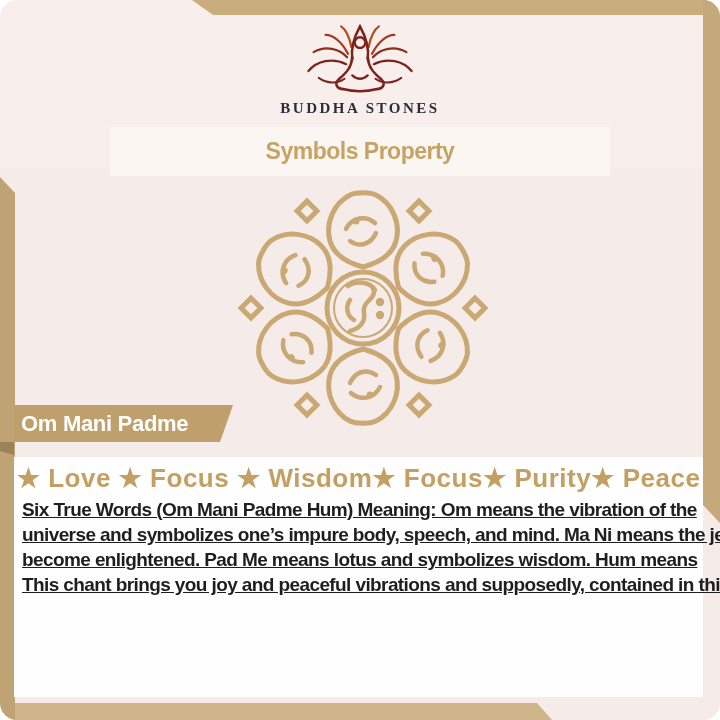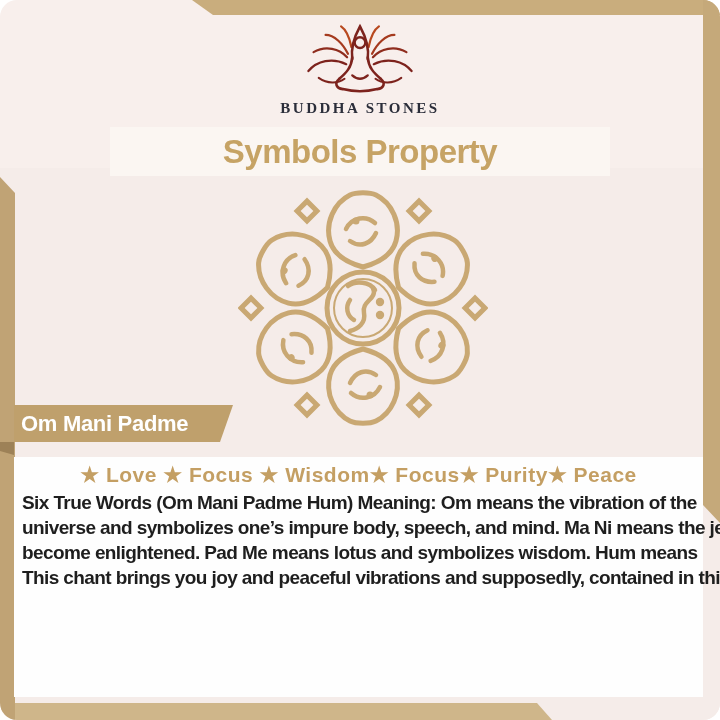--- a/index.html
+++ b/index.html
@@ -19,40 +19,40 @@
   .bottom-band{position:absolute;left:15px;top:703px;width:537px;height:17px;background:#cfb68a;
             clip-path:polygon(0 0,522px 0,537px 17px,0 17px);}
 
   
   .logo{position:absolute;left:293px;top:16px;width:134px;height:86px;}
   .brand{position:absolute;left:0;top:100px;width:720px;text-align:center;
          font-family:"Liberation Serif", serif;font-weight:bold;font-size:15px;
          letter-spacing:2.5px;color:#2b2e3a;}
   .title-band{position:absolute;left:110px;top:127px;width:500px;height:49px;background:#fbf6f2;}
   .title-band .title{width:100%;text-align:center;line-height:49px;font-weight:bold;
-         font-size:33px;color:#c6a365;letter-spacing:-0.5px;}
+         font-size:23px;color:#c6a365;letter-spacing:-0.5px;}
 
   
   .mandala{position:absolute;left:238px;top:183px;width:250px;height:250px;}
 
   
   .ribbon{position:absolute;left:14px;top:405px;width:219px;height:37px;background:#bfa06c;
           clip-path:polygon(0 0,219px 0,206px 37px,0 37px);z-index:4;}
   .ribbon span{display:block;padding-left:7px;line-height:37px;color:#ffffff;
           font-weight:bold;font-size:22px;letter-spacing:-0.3px;}
   .ribbon-fold{position:absolute;left:0;top:442px;width:14px;height:13px;background:#9d8157;
           clip-path:polygon(0 0,14px 0,14px 13px,0 9px);z-index:3;}
 
   
   .content-box{position:absolute;left:14px;top:457px;width:689px;height:240px;background:#fefefe;z-index:3;}
-  .keywords{margin-top:6px;text-align:center;font-weight:bold;font-size:21px;color:#c49f63;
+  .keywords{margin-top:6px;text-align:center;font-weight:bold;font-size:26px;color:#c49f63;
             letter-spacing:0.5px;white-space:nowrap;}
   .body-text{margin-top:3px;padding-left:8px;color:#1e1e1e;font-weight:bold;font-size:19px;
             letter-spacing:-0.6px;}
-  .body-line{line-height:25px;white-space:nowrap;overflow:visible;}
+  .body-line{line-height:25px;white-space:nowrap;overflow:visible;text-decoration:underline;}
 </style>
 </head>
 <body>
 
 <div class="canvas">
 
   <div class="bg-lower"></div>
 
   <div class="top-band"></div>
   <div class="right-strip"></div>

